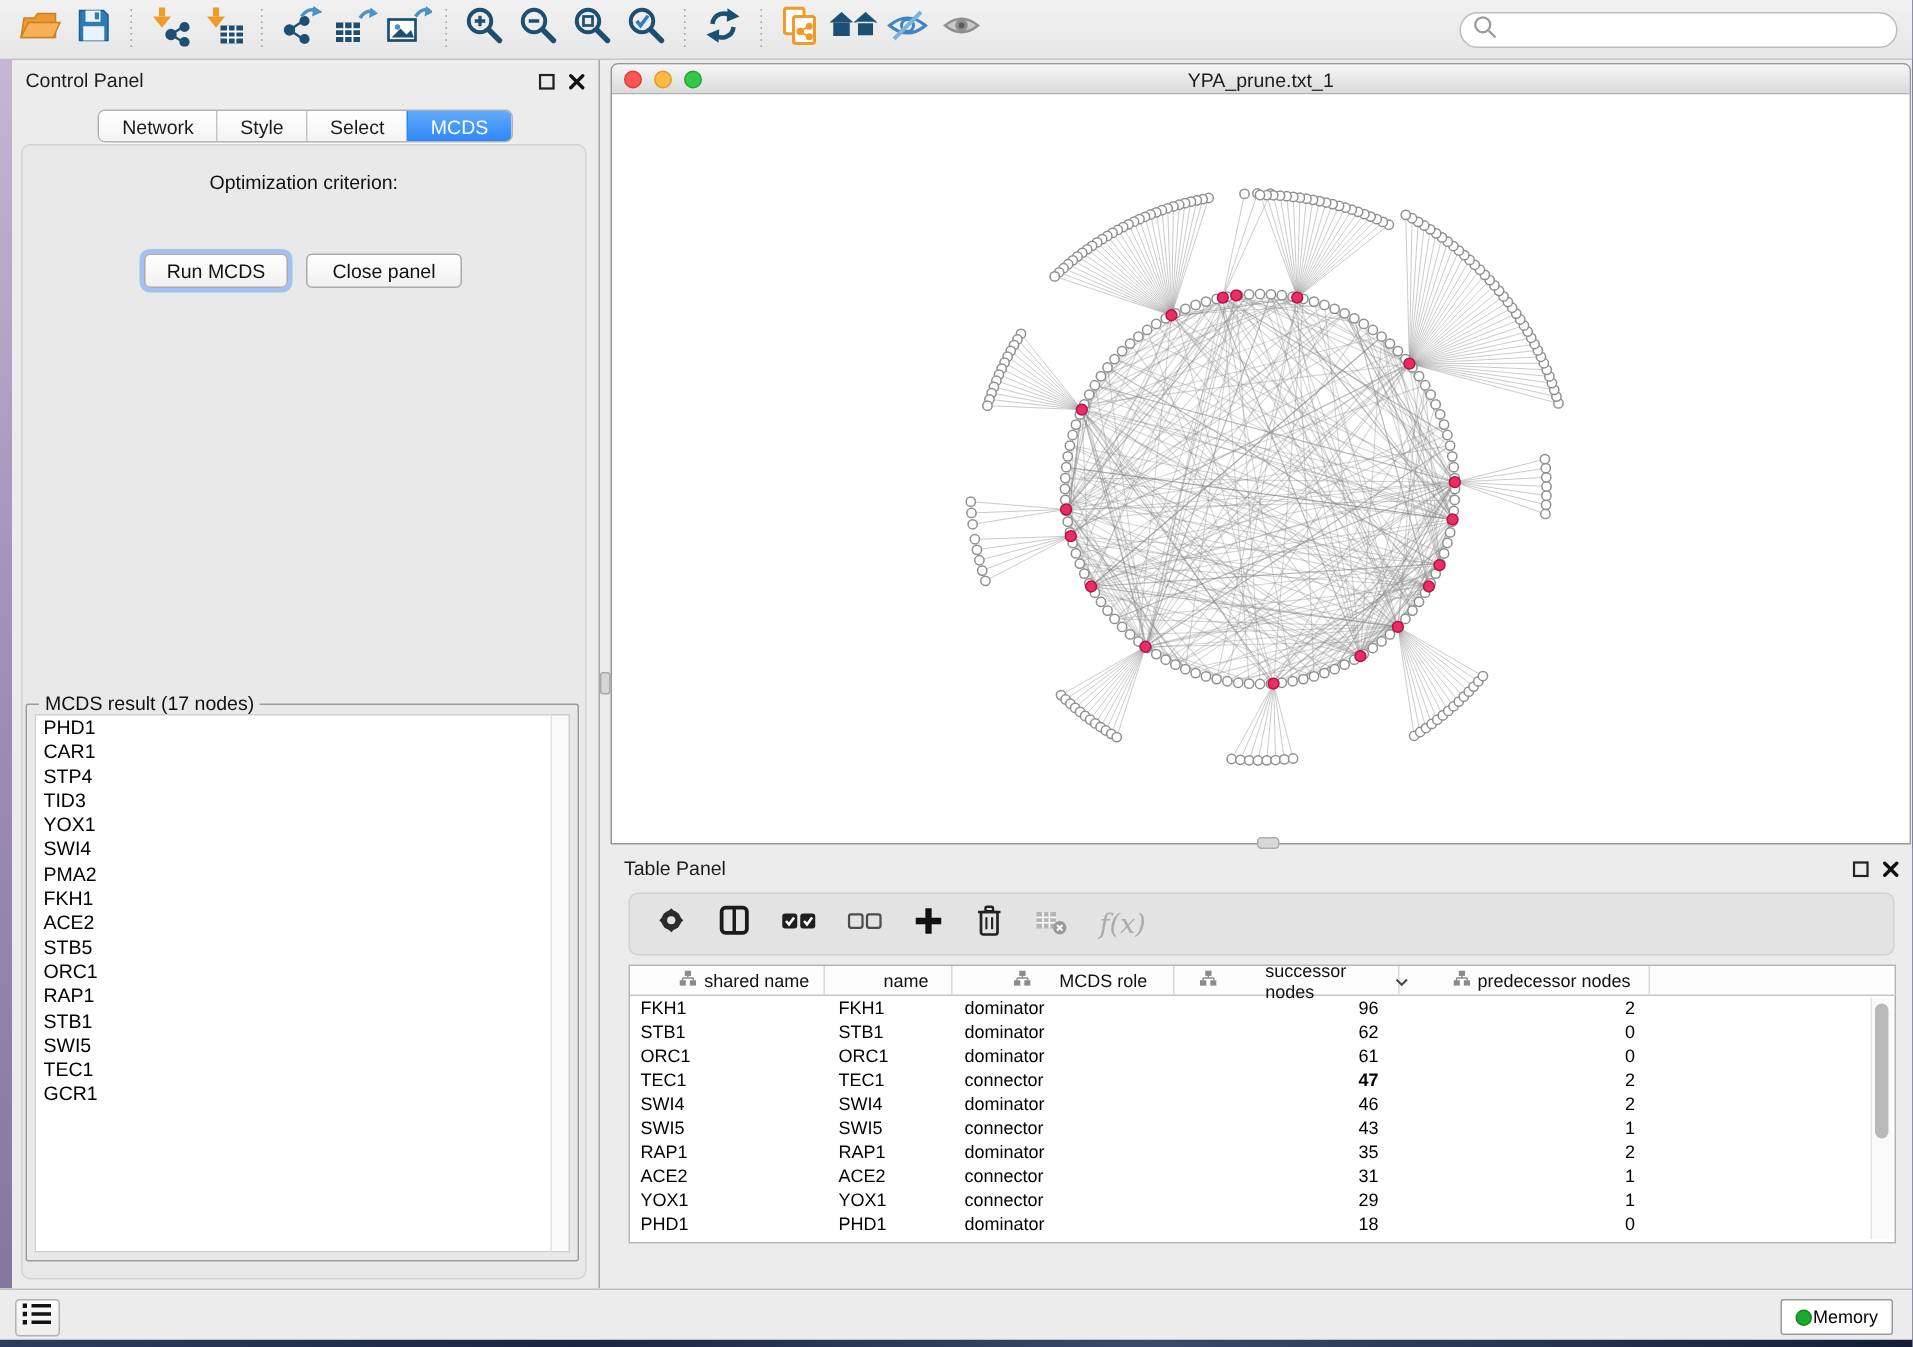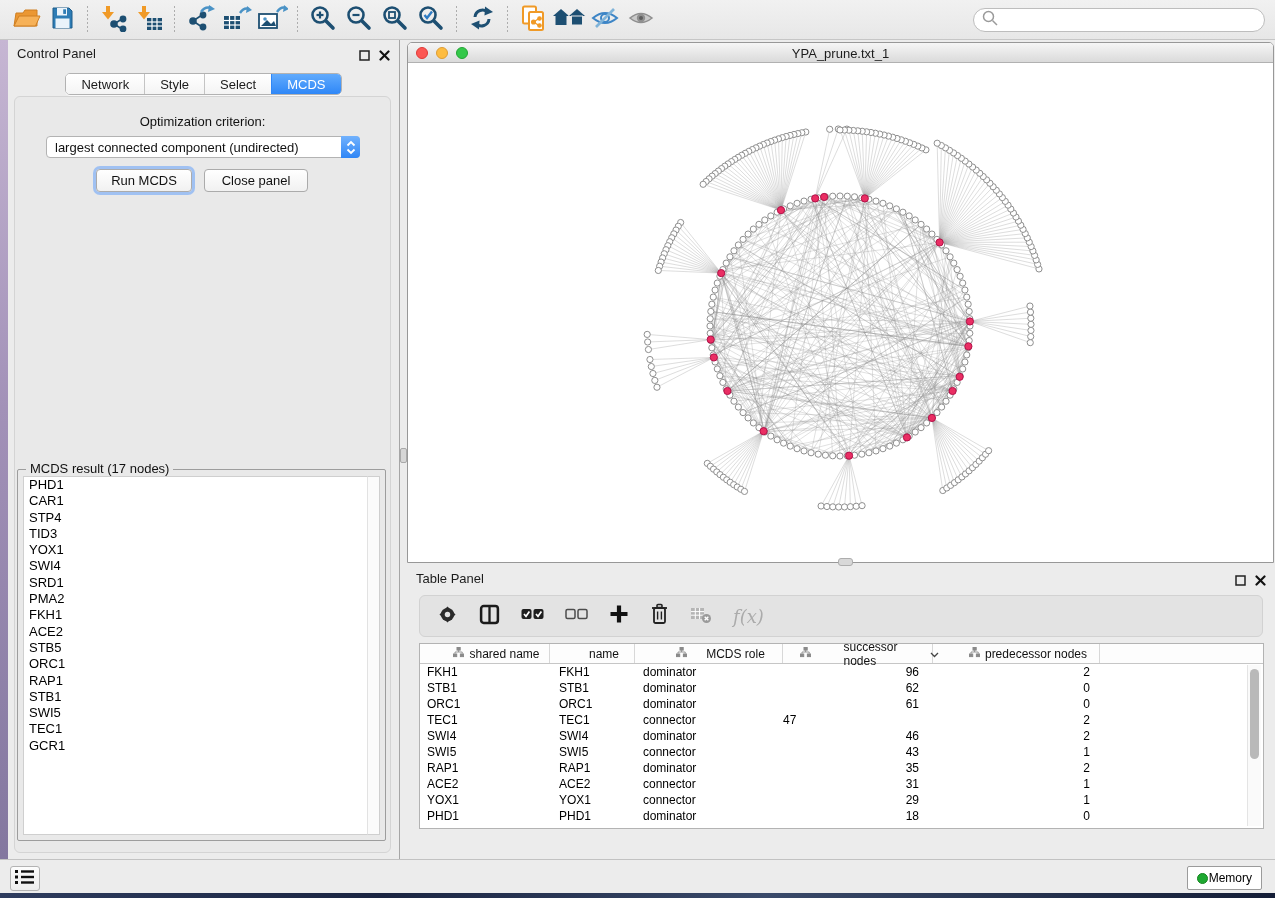--- a/index.html
+++ b/index.html
@@ -309,41 +309,31 @@
     <div id="cp-tabs">
         <div class="segwrap">
           <div class="seg">Network</div>
           <div class="seg">Style</div>
           <div class="seg">Select</div>
           <div class="seg seg-sel">MCDS</div>
         </div>
       </div>
     <div id="cp-body">
       <div id="opt-label">Optimization criterion:</div>
-      <div id="criterion">
-        <span class="val">largest connected component (undirected)</span>
-        <span class="stepper">
-            <svg width="10" height="15" viewBox="0 0 10 15">
-              <polyline points="1.5,5.5 5,2 8.5,5.5" stroke="#fff" stroke-width="1.8" fill="none"></polyline>
-              <polyline points="1.5,9.5 5,13 8.5,9.5" stroke="#fff" stroke-width="1.8" fill="none"></polyline>
-            </svg>
-          </span>
-      </div>
       <div class="pushbtn" id="run-btn">Run MCDS</div>
       <div class="pushbtn" id="close-btn">Close panel</div>
       <div id="mcds-group">
         <span id="mcds-legend">MCDS result (17 nodes)</span>
         <div id="mcds-list">
             <div class="mcds-item">PHD1</div>
             <div class="mcds-item">CAR1</div>
             <div class="mcds-item">STP4</div>
             <div class="mcds-item">TID3</div>
             <div class="mcds-item">YOX1</div>
             <div class="mcds-item">SWI4</div>
-            <div class="mcds-item">SRD1</div>
             <div class="mcds-item">PMA2</div>
             <div class="mcds-item">FKH1</div>
             <div class="mcds-item">ACE2</div>
             <div class="mcds-item">STB5</div>
             <div class="mcds-item">ORC1</div>
             <div class="mcds-item">RAP1</div>
             <div class="mcds-item">STB1</div>
             <div class="mcds-item">SWI5</div>
             <div class="mcds-item">TEC1</div>
             <div class="mcds-item">GCR1</div>
@@ -1286,21 +1276,21 @@
             <div class="td" style="width: 130px; padding-left: 7px;">ORC1</div>
             <div class="td" style="width: 85px; padding-left: 9px;">ORC1</div>
             <div class="td" style="width: 148px; padding-left: 8px;">dominator</div>
             <div class="td" style="width: 150px; text-align: right; padding-right: 14px;">61</div>
             <div class="td" style="width: 167px; text-align: right; padding-right: 10px;">0</div>
           </div>
           <div class="tr">
             <div class="td" style="width: 130px; padding-left: 7px;">TEC1</div>
             <div class="td" style="width: 85px; padding-left: 9px;">TEC1</div>
             <div class="td" style="width: 148px; padding-left: 8px;">connector</div>
-            <div class="td" style="width: 150px; padding-right: 14px;">47</div>
+            <div class="td" style="width: 150px; text-align: right; padding-right: 14px; font-weight: bold;">47</div>
             <div class="td" style="width: 167px; text-align: right; padding-right: 10px;">2</div>
           </div>
           <div class="tr">
             <div class="td" style="width: 130px; padding-left: 7px;">SWI4</div>
             <div class="td" style="width: 85px; padding-left: 9px;">SWI4</div>
             <div class="td" style="width: 148px; padding-left: 8px;">dominator</div>
             <div class="td" style="width: 150px; text-align: right; padding-right: 14px;">46</div>
             <div class="td" style="width: 167px; text-align: right; padding-right: 10px;">2</div>
           </div>
           <div class="tr">

